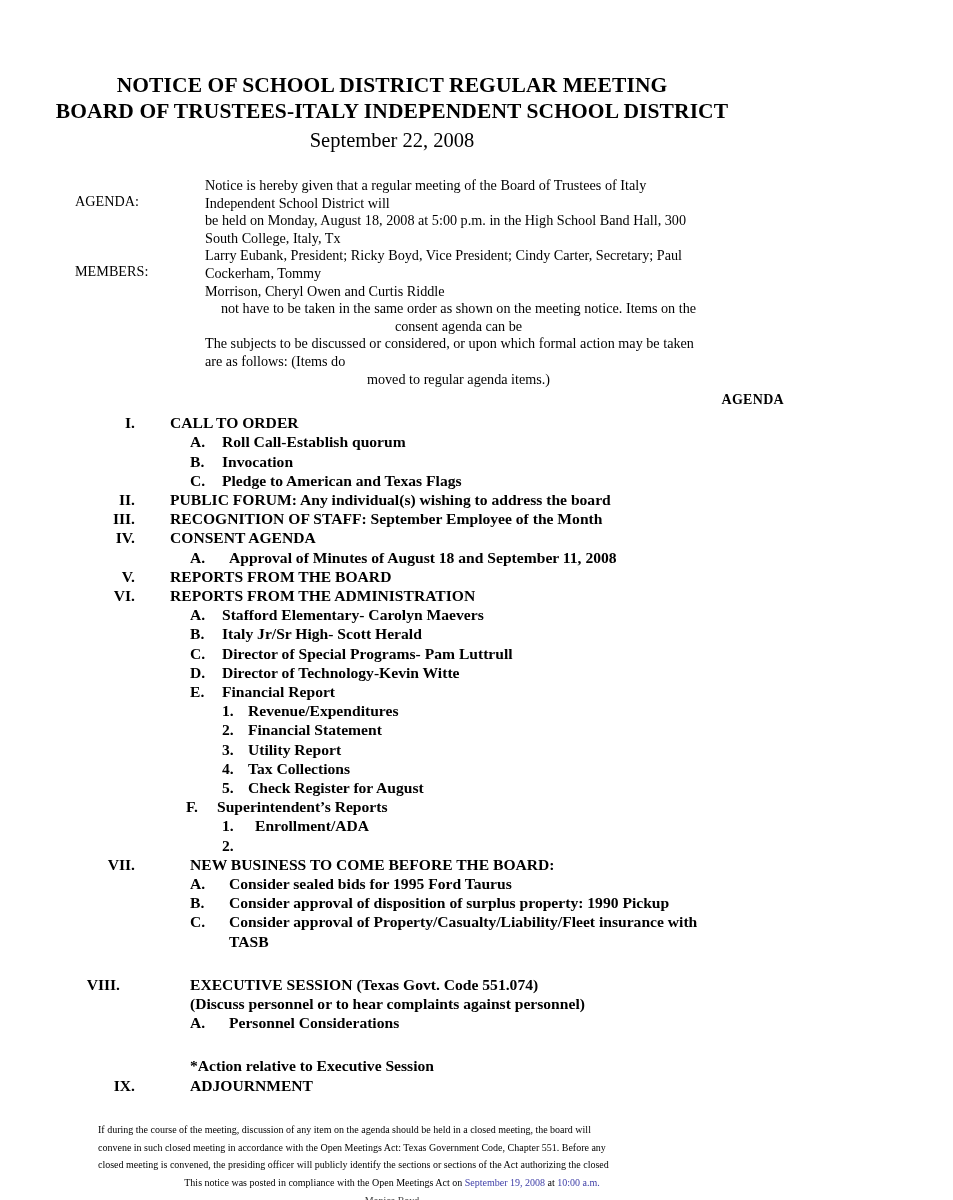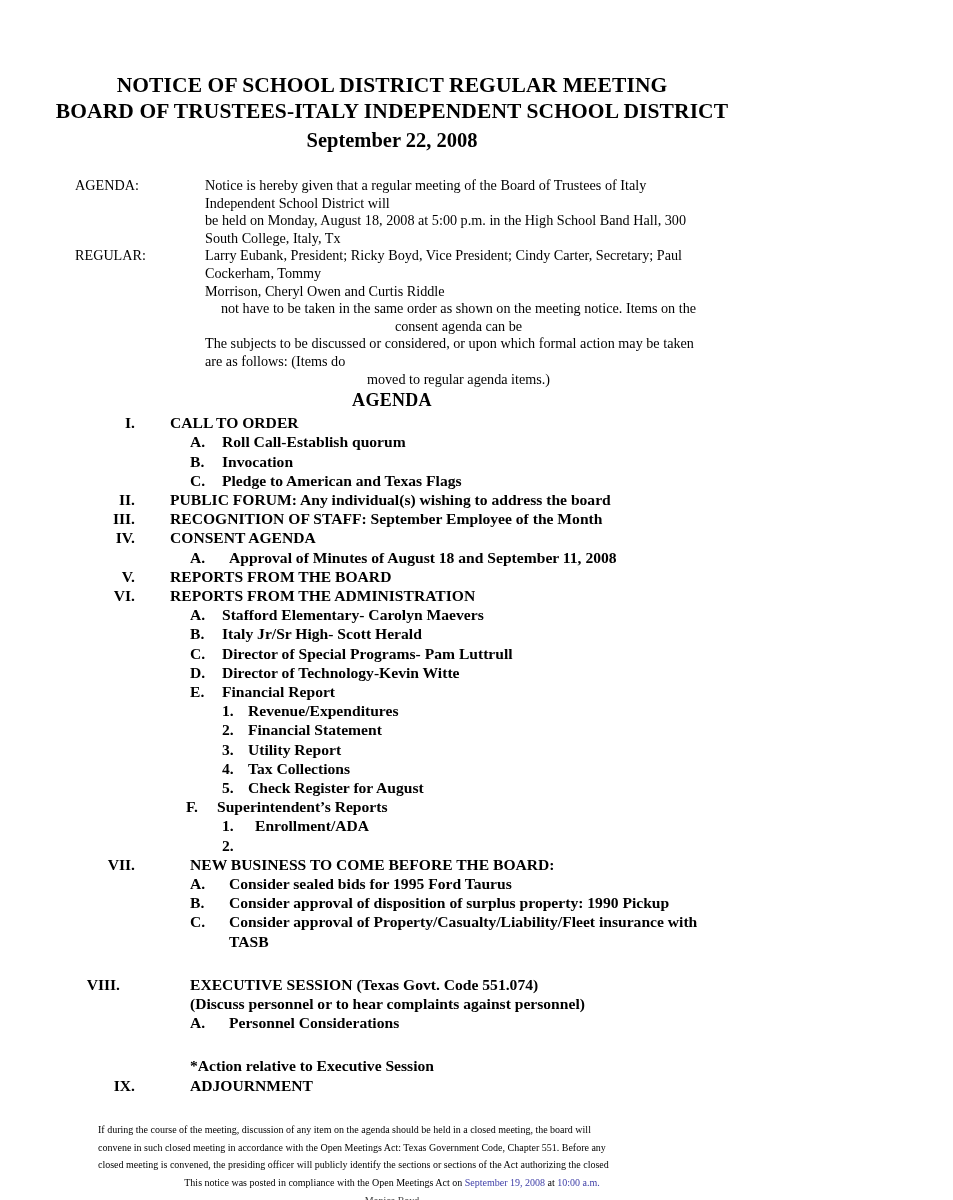--- a/index.html
+++ b/index.html
@@ -29,57 +29,57 @@
     padding-top: 72px;
     text-align: center;
   }
   .title-line {
     font-weight: bold;
     font-size: 21.5px;
     line-height: 26px;
     letter-spacing: 0.1px;
   }
   .title-line-3 {
-    font-weight: bold;
+    font-weight: normal;
     font-size: 20.5px;
     line-height: 28px;
     padding-top: 2px;
   }
 
   
   .header-block {
     margin-top: 23px;
     position: relative;
     font-size: 14.2px;
     line-height: 17.6px;
   }
   .hdr-row {
     position: relative;
     min-height: 17.6px;
   }
   .hdr-label {
     position: absolute;
     left: 75px;
-    top: 0;
+    top: 16px;
     white-space: nowrap;
   }
   .hdr-text {
     margin-left: 205px;
     margin-right: 72px;
     text-align: left;
   }
   .hdr-text.center {
     text-align: center;
   }
 
   
   .agenda-heading {
-    text-align: center;
+    text-align: right;
     font-weight: bold;
-    font-size: 18px;
+    font-size: 14px;
     line-height: 22px;
     margin-top: 1px;
     letter-spacing: 0.3px;
   }
 
   
   .agenda-list {
     margin-top: 2px;
     font-size: 15.6px;
     line-height: 19.2px;
@@ -194,21 +194,21 @@
 
     <div class="hdr-row">
       <span class="hdr-label">AGENDA:</span>
       <div class="hdr-text">Notice is hereby given that a regular meeting of the Board of Trustees of Italy Independent School District will</div>
     </div>
     <div class="hdr-row">
       <div class="hdr-text">be held on Monday, August 18, 2008 at 5:00 p.m. in the High School Band Hall, 300 South College, Italy, Tx</div>
     </div>
 
     <div class="hdr-row">
-      <span class="hdr-label">REGULAR:</span>
+      <span class="hdr-label">MEMBERS:</span>
       <div class="hdr-text">Larry Eubank, President; Ricky Boyd, Vice President; Cindy Carter, Secretary; Paul Cockerham, Tommy</div>
     </div>
     <div class="hdr-row">
       <div class="hdr-text">Morrison, Cheryl Owen and Curtis Riddle</div>
     </div>
 
     <div class="hdr-row">
       <div class="hdr-text center">not have to be taken in the same order as shown on the meeting notice. Items on the consent agenda can be</div>
     </div>
     <div class="hdr-row">

